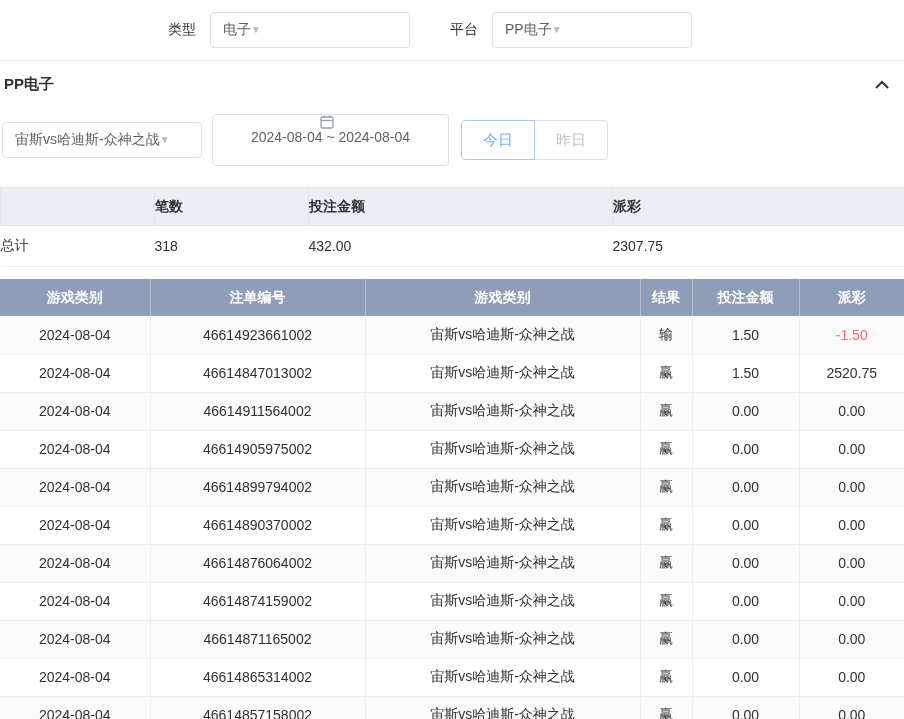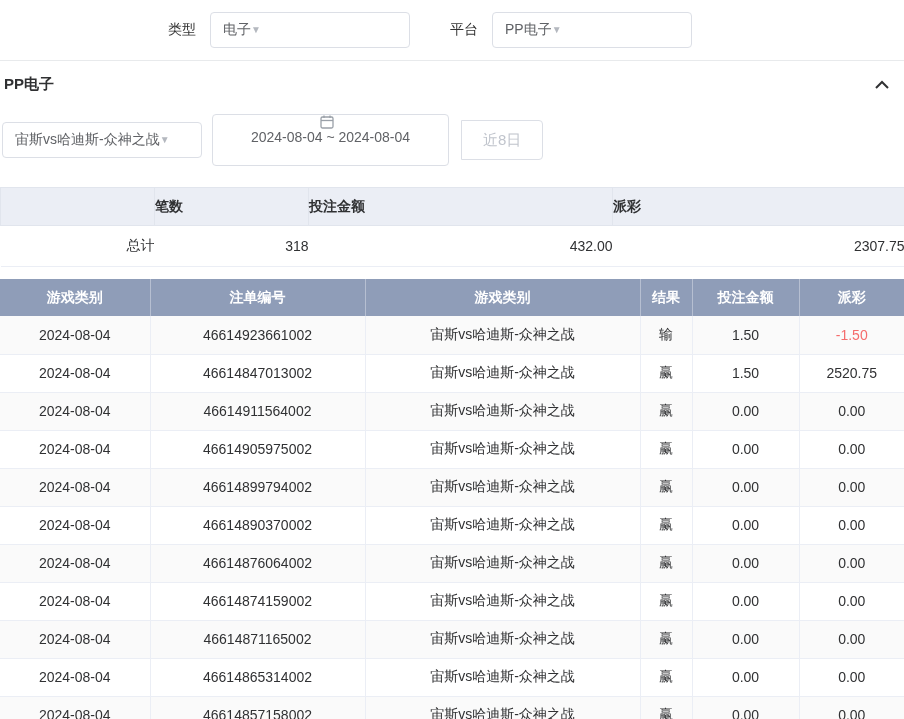--- a/index.html
+++ b/index.html
@@ -36,21 +36,21 @@
   .btn-group button:last-child { border-radius:0 4px 4px 0; }
   .btn-group button.active { color:#6cb0f7; border-color:#a7cdf5; position:relative; z-index:2; }
   .query-btn { margin-left:12px; width:78px; height:40px; border:none; border-radius:4px;
     background:#60aaf2; color:#fff; font-size:15px; cursor:pointer; font-family:inherit; }
 
   
   table { border-collapse:collapse; width:904px; table-layout:fixed; }
   .summary { margin-top:11px; }
   .summary th { background:#ebeef5; height:38px; font-weight:600; color:#303133;
     border:1px solid #e1e5ed; text-align:left; }
-  .summary td { height:41px; text-align:right; color:#303133; border-bottom:1px solid #ebeef5; }
+  .summary td { height:41px; text-align:left; color:#303133; border-bottom:1px solid #ebeef5; }
 
   
   .bets { margin-top:12px; }
   .bets th { background:#8f9db8; color:#fff; font-weight:bold; height:37px; text-align:center;
     border-right:1px solid rgba(255,255,255,0.35); }
   .bets th:last-child { border-right:none; }
   .bets td { height:38px; text-align:center; color:#303133;
     border-bottom:1px solid #ebeef5; border-right:1px solid #ebeef5; background:#fff; }
   .bets td:last-child { border-right:none; }
   .bets tbody tr:nth-child(odd) td { background:#fafafa; }
@@ -97,21 +97,22 @@
       <svg width="14" height="14" viewBox="0 0 14 14">
         <rect x="1" y="2" width="12" height="11" rx="1.5" fill="none" stroke="#9aa0a8" stroke-width="1.3"></rect>
         <line x1="1" y1="5.5" x2="13" y2="5.5" stroke="#9aa0a8" stroke-width="1.3"></line>
         <line x1="4" y1="0.5" x2="4" y2="3" stroke="#9aa0a8" stroke-width="1.3"></line>
         <line x1="10" y1="0.5" x2="10" y2="3" stroke="#9aa0a8" stroke-width="1.3"></line>
       </svg>
     </span>
     <span>2024-08-04 ~ 2024-08-04</span>
   </div>
   <div class="btn-group">
-    <button>近8日</button>
+    <button class="active">今日</button>
+    <button>昨日</button>
   </div>
 </div>
 
 <table class="summary">
   <colgroup>
       <col style="width:154px">
       <col style="width:154px">
       <col style="width:304px">
       <col style="width:292px">
     </colgroup>

